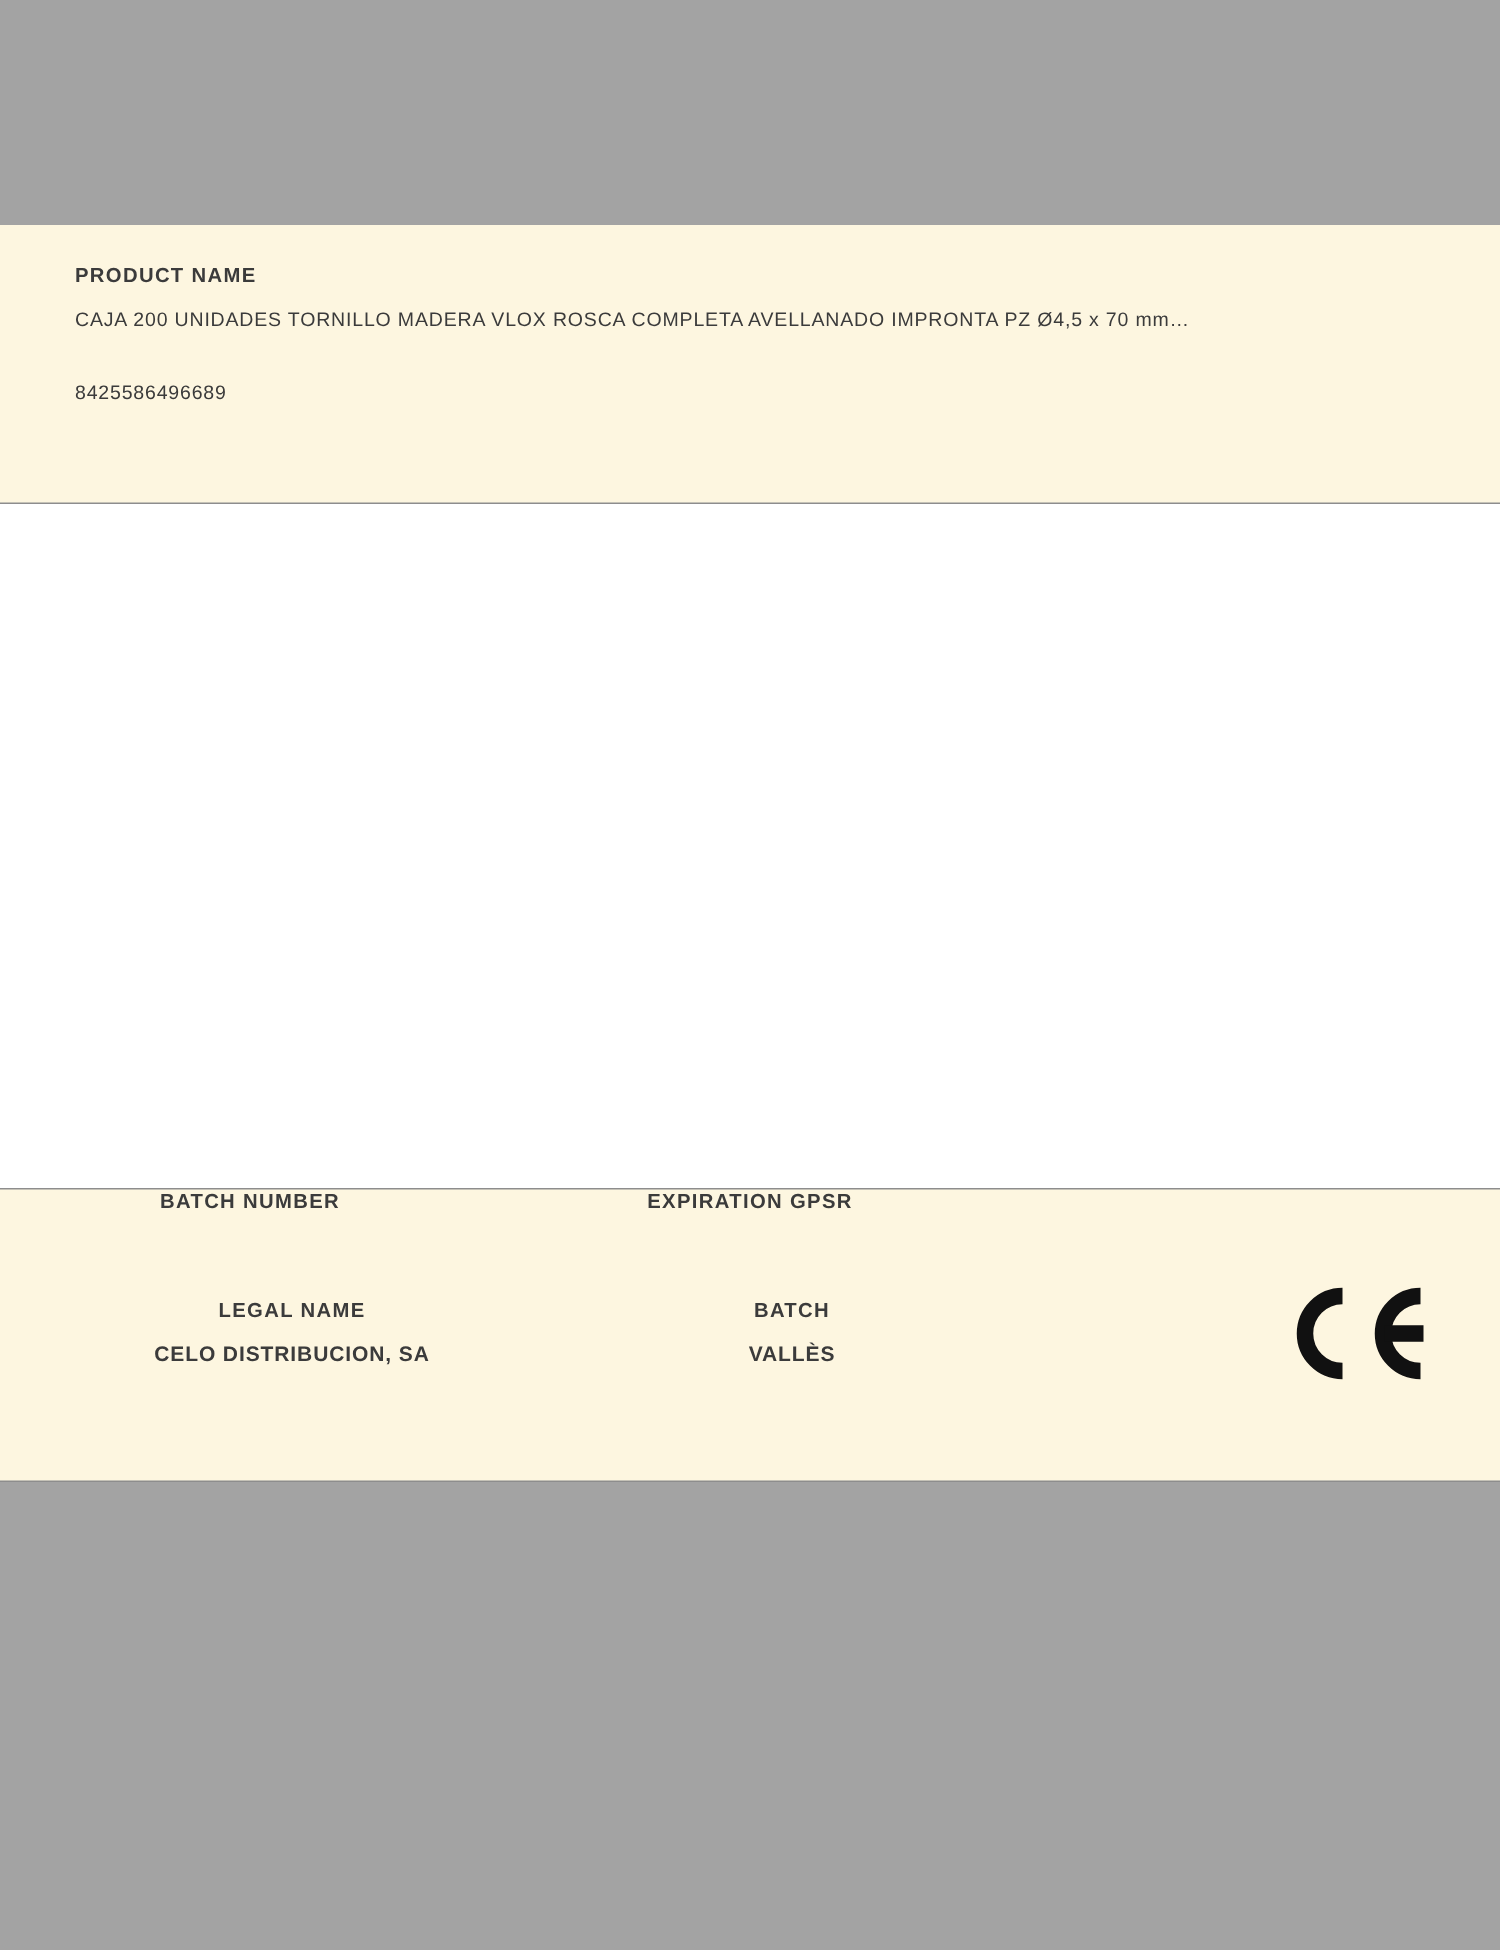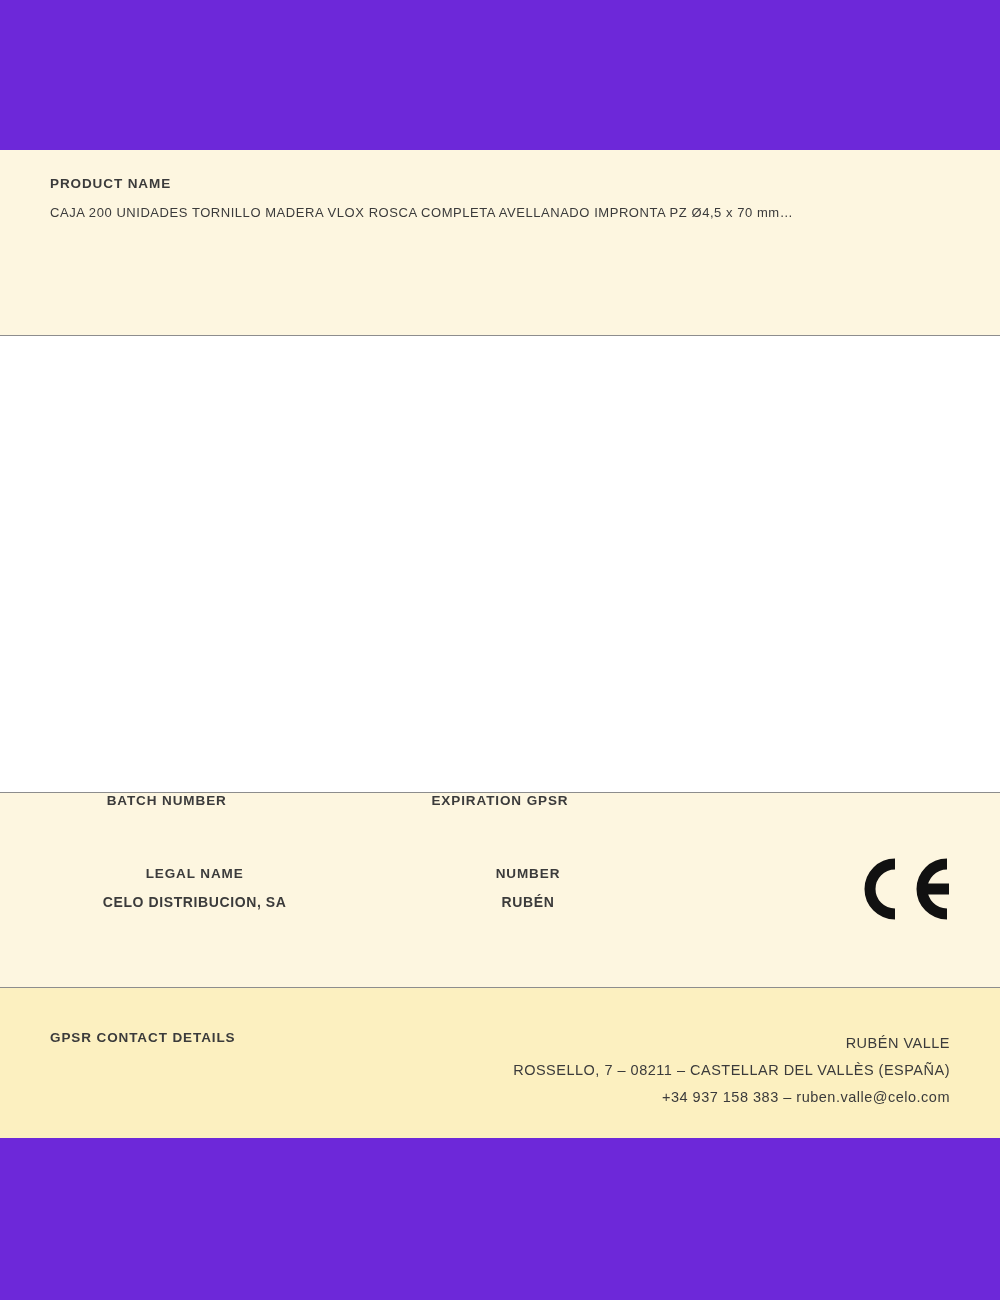--- a/index.html
+++ b/index.html
@@ -13,21 +13,21 @@
     font-family: "Liberation Sans", sans-serif;
     color: #3b3b3b;
     position: relative;
     overflow: hidden;
   }
 
   .page {
     position: relative;
     width: 1000px;
     height: 1300px;
-    background: #6d28d9;
+    background: #a3a3a3;
   }
 
   
   .product-block {
     position: absolute;
     left: 0;
     top: 150px;
     width: 1000px;
     height: 186px;
     background: #fdf6e0;
@@ -143,20 +143,21 @@
 </head>
 <body>
 
 <div class="page">
 
   <div class="product-block">
     <div class="product-inner">
       <p class="field-label">PRODUCT NAME</p>
       <p class="field-value">CAJA 200 UNIDADES TORNILLO MADERA VLOX  ROSCA COMPLETA AVELLANADO IMPRONTA PZ Ø4,5 x 70 mm…</p>
       <div class="spacer-22"></div>
+      <p class="field-value">8425586496689</p>
     </div>
   </div>
 
   <div class="white-gap"></div>
 
   <div class="batch-block">
     <div class="cols">
       <div class="col">
         <p class="col-label">BATCH NUMBER</p>
         <p class="col-value"></p>
@@ -167,37 +168,29 @@
       </div>
       <div class="col third"></div>
     </div>
 
     <div class="cols row2">
       <div class="col">
         <p class="col-label">LEGAL NAME</p>
         <p class="col-value">CELO DISTRIBUCION, SA</p>
       </div>
       <div class="col">
-        <p class="col-label">NUMBER</p>
-        <p class="col-value">RUBÉN</p>
+        <p class="col-label">BATCH</p>
+        <p class="col-value">VALLÈS</p>
       </div>
       <div class="col third"></div>
     </div>
   </div>
 
   <div class="ce-mark">
     <svg width="100" height="62" viewBox="0 0 100 62" xmlns="http://www.w3.org/2000/svg" aria-hidden="true">
       <path d="M40 6 A25 25 0 1 0 40 56" fill="none" stroke="#111111" stroke-width="11"></path>
       <path d="M92 6 A25 25 0 1 0 92 56" fill="none" stroke="#111111" stroke-width="11"></path>
       <rect x="68" y="25.5" width="26" height="11" fill="#111111"></rect>
     </svg>
   </div>
 
-  <div class="gpsr-block">
-    <p class="gpsr-label">GPSR CONTACT DETAILS</p>
-    <div class="gpsr-lines">
-      <div>RUBÉN VALLE</div>
-      <div>ROSSELLO, 7 – 08211 – CASTELLAR DEL VALLÈS (ESPAÑA)</div>
-      <div>+34 937 158 383 – ruben.valle@celo.com</div>
-    </div>
-  </div>
 
 </div>
 
 </body></html>

